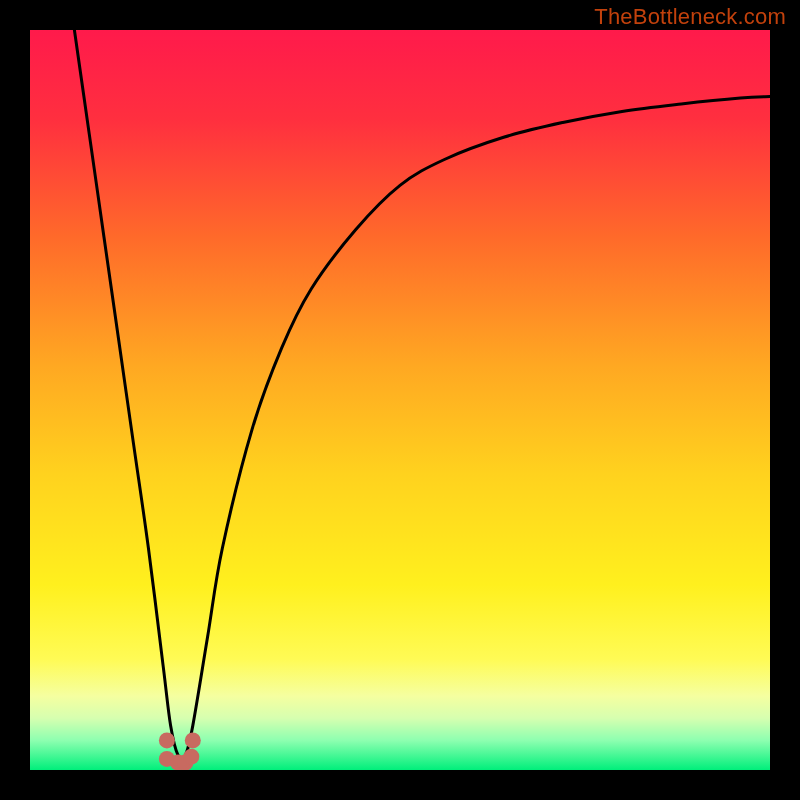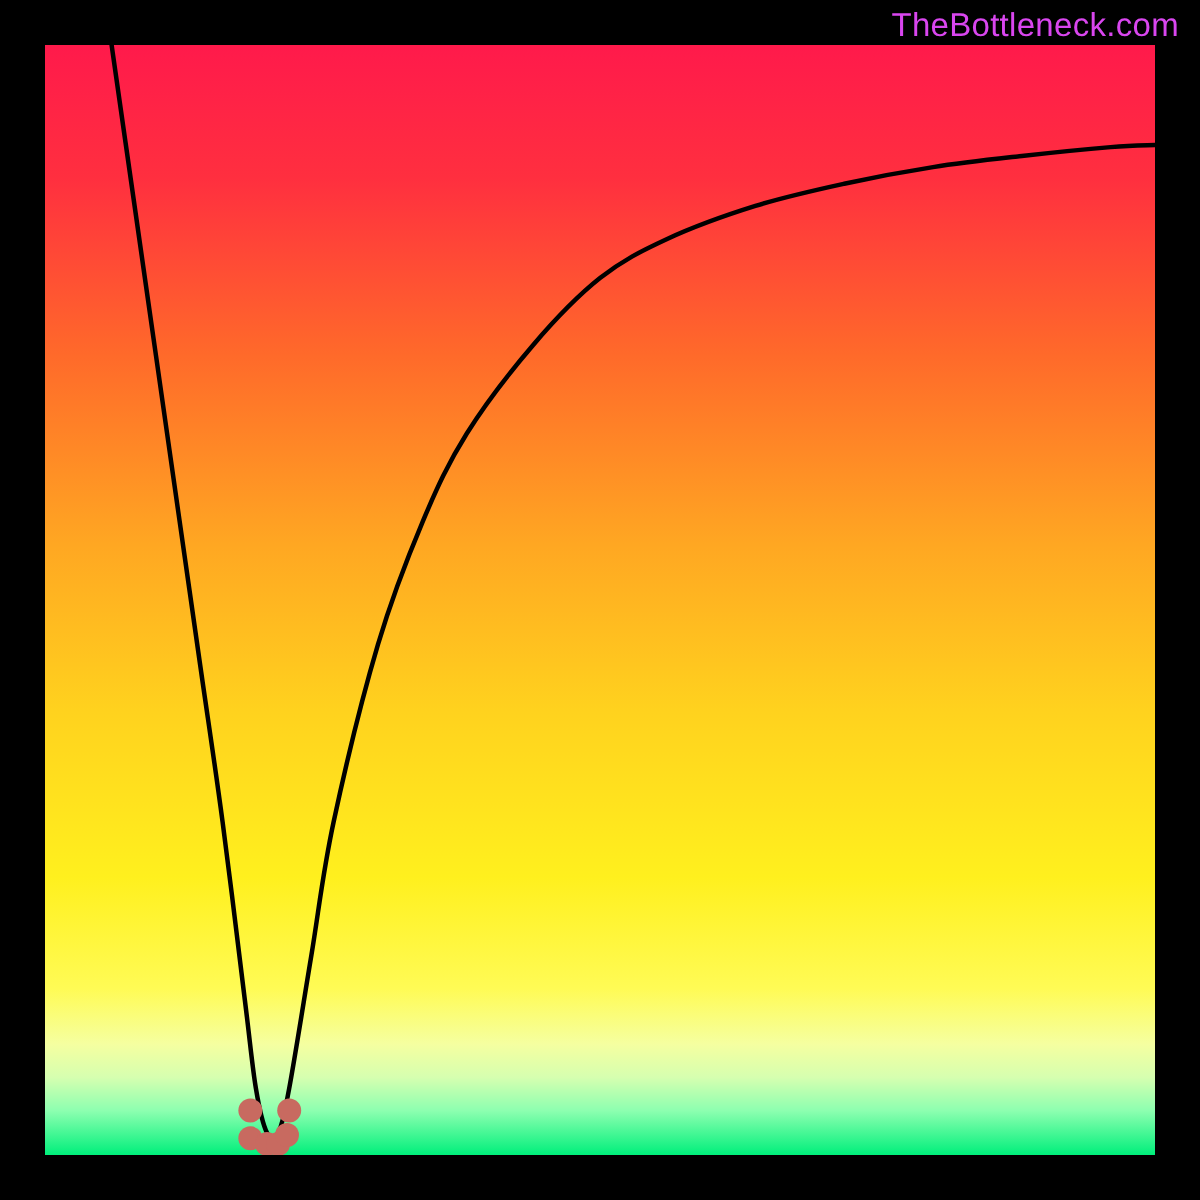--- a/index.html
+++ b/index.html
@@ -24,21 +24,21 @@
     top: 0;
     width: 740px;
     height: 740px;
   }
   .watermark {
     position: absolute;
     top: 4px;
     right: 14px;
     font-family: Arial, Helvetica, sans-serif;
     font-size: 22px;
-    color: #d946ef;
+    color: #c2410c;
     font-weight: 400;
     letter-spacing: 0.2px;
   }
 </style>
 </head>
 <body>
 
 <div class="frame">
   <svg class="plot" viewBox="0 0 740 740" preserveAspectRatio="none">
     <defs>

